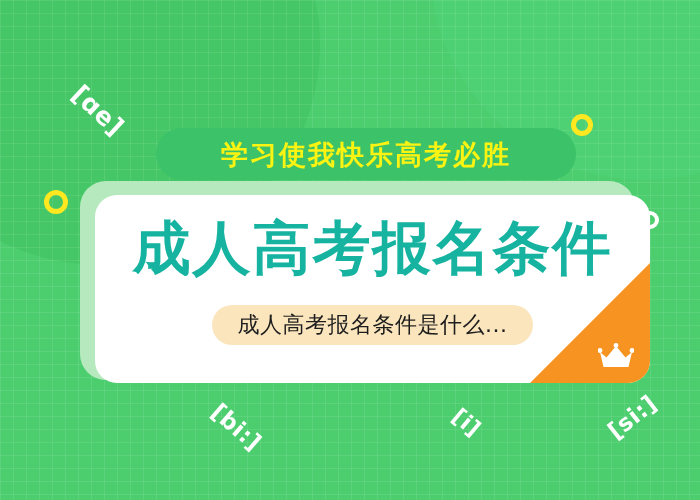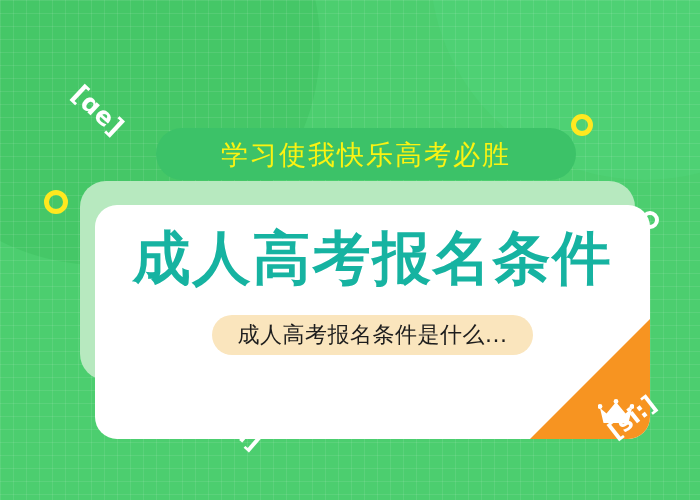--- a/index.html
+++ b/index.html
@@ -72,39 +72,39 @@
     left:156px; top:128px;
     width:420px; height:52px;
     background:#3cc268;
     border-radius:26px;
     display:flex; align-items:center; justify-content:center;
     z-index:7;
   }
   .banner-text {
     color:#fbf312;
     font-size:27px;
-    font-weight:400;
+    font-weight:700;
     letter-spacing:2px;
     line-height:1;
     font-family:"DejaVu Sans","Liberation Sans",sans-serif;
   }
 
   
   .card-shade {
     position:absolute;
     left:80px; top:181px;
     width:555px; height:199px;
     background:#b7e9bf;
     border-radius:26px;
     z-index:4;
   }
   .card {
     position:absolute;
-    left:95px; top:205px;
-    width:555px; height:234px;
+    left:95px; top:195px;
+    width:555px; height:188px;
     background:#ffffff;
     border-radius:22px;
     z-index:5;
     overflow:hidden;
   }
 
   
   .corner-flag {
     position:absolute;
     right:0; bottom:0;

